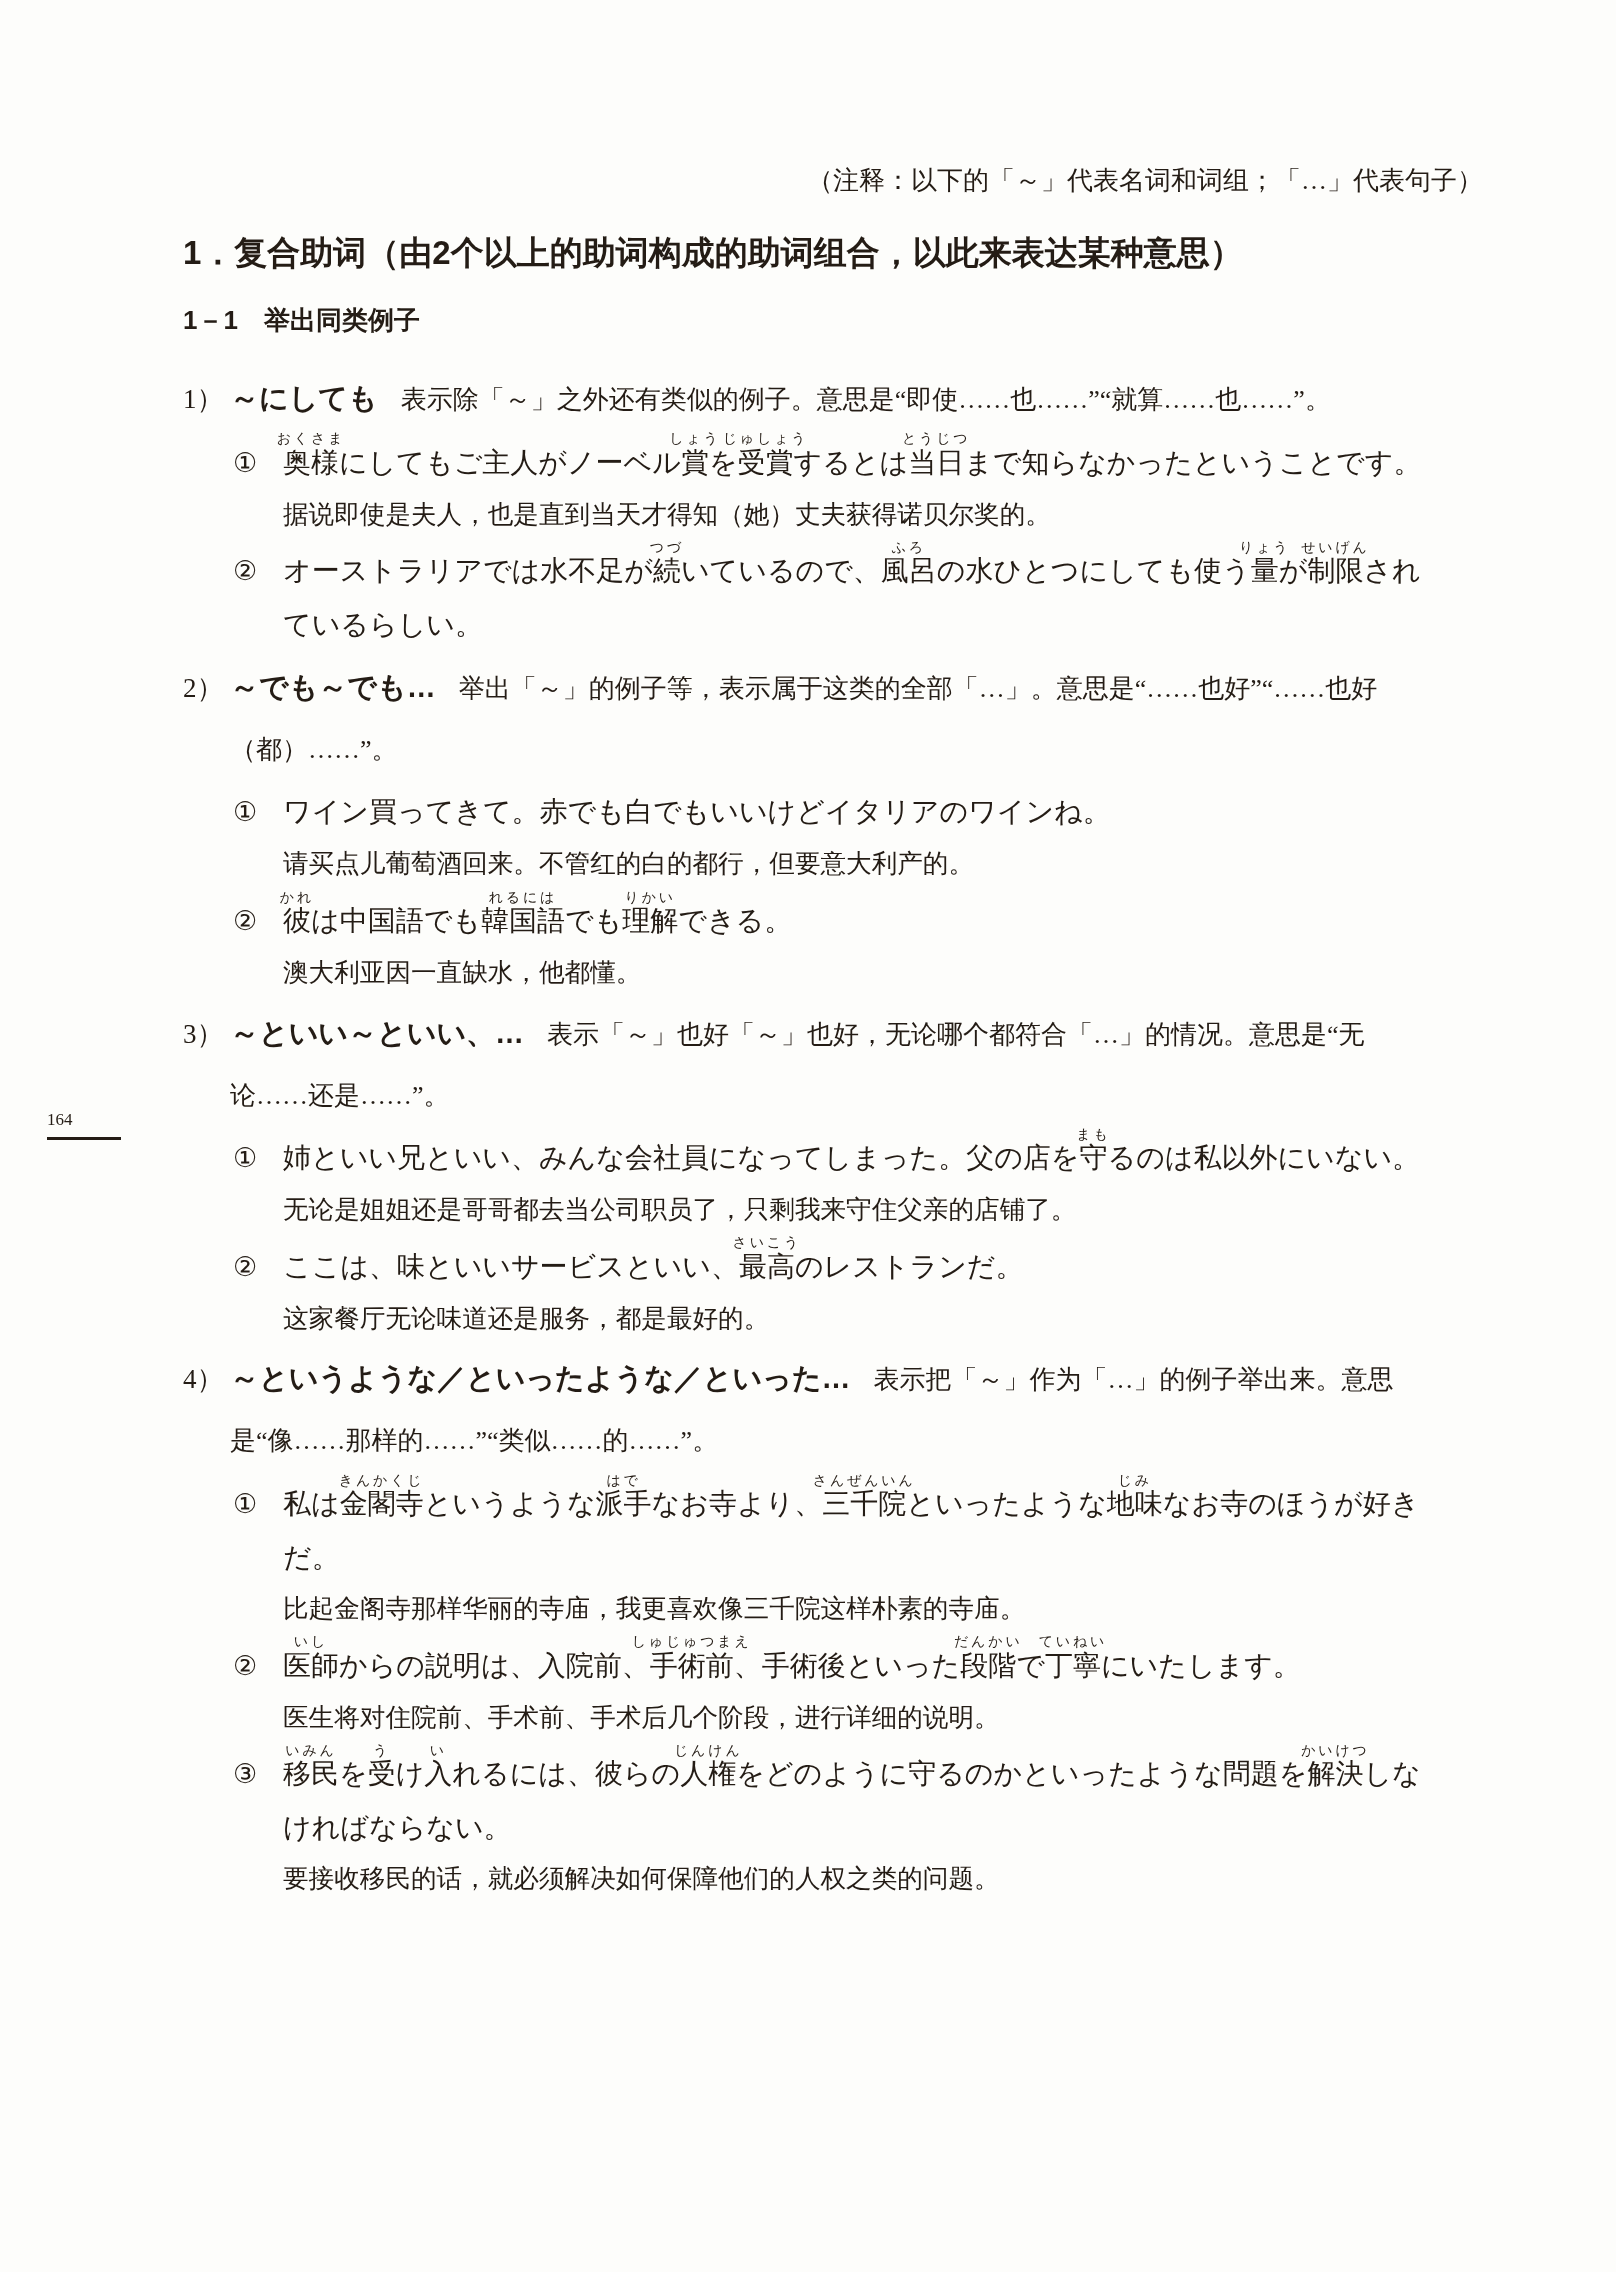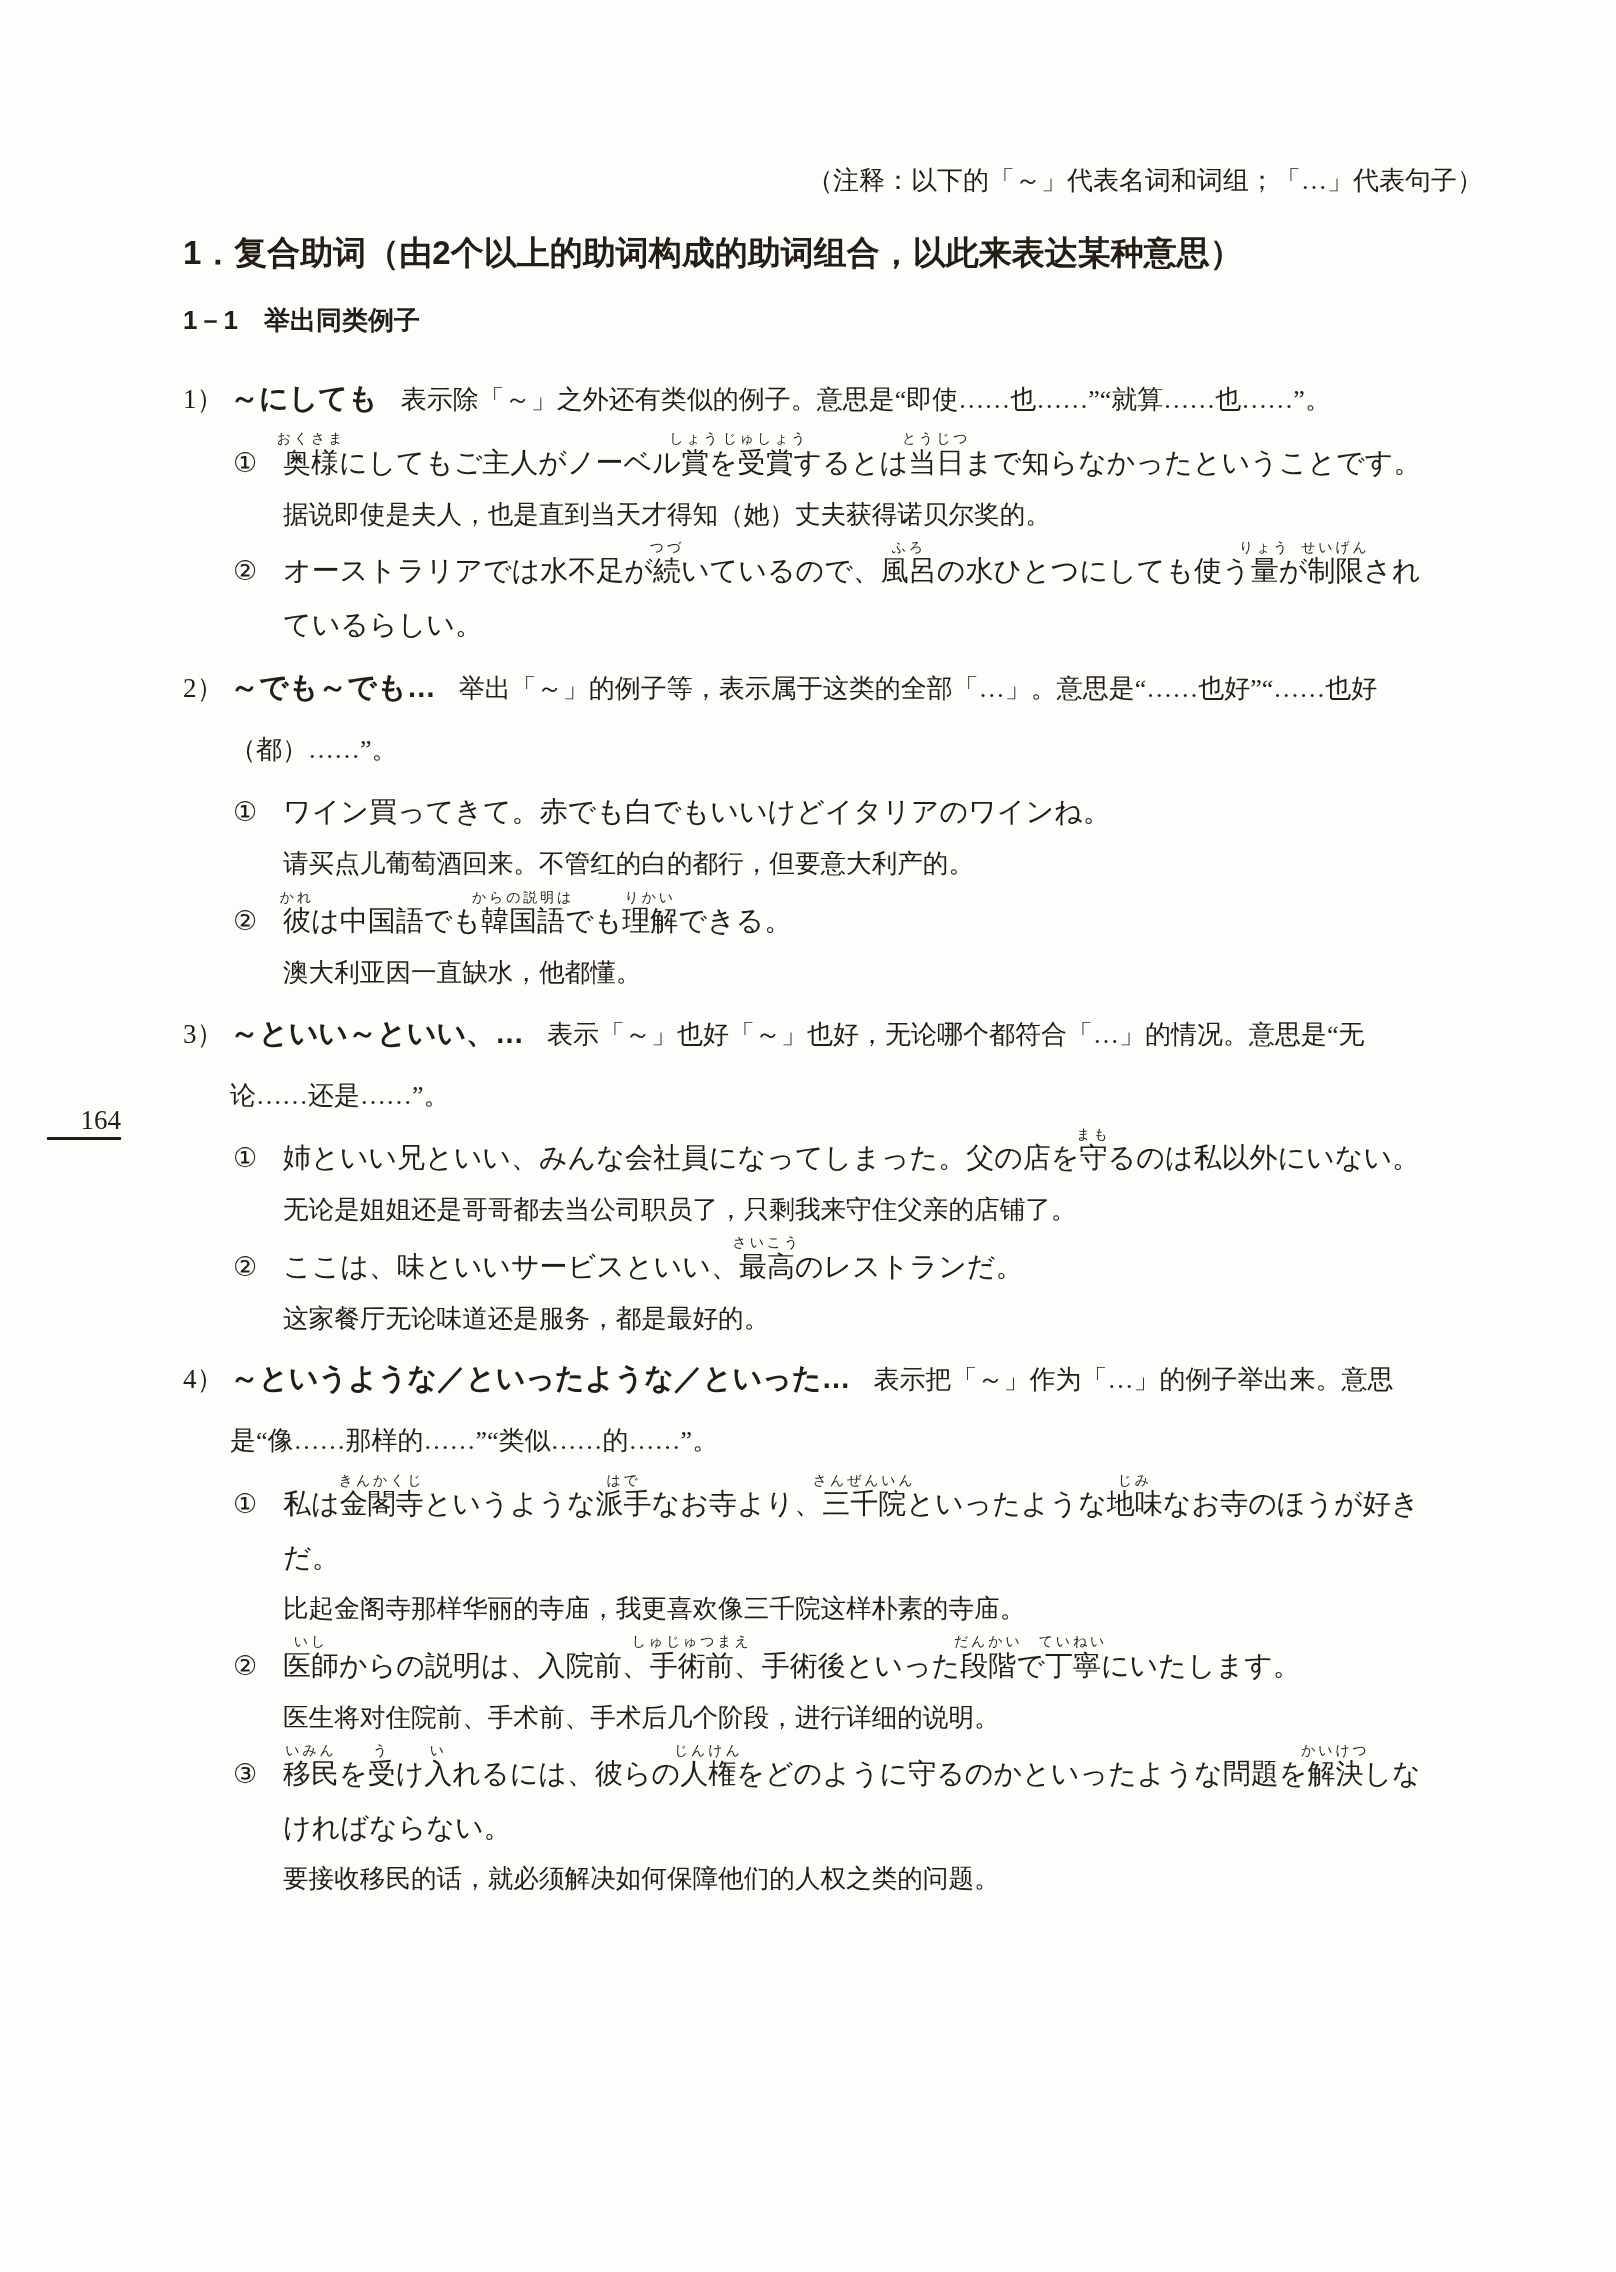--- a/index.html
+++ b/index.html
@@ -53,21 +53,21 @@
     font-size:25.6px;line-height:49px;
   }
   .rb{position:relative;}
   .rt{
     position:absolute;left:50%;top:-14.4px;transform:translateX(-50%);
     font-size:14px;line-height:1;white-space:nowrap;letter-spacing:2.8px;
     font-family:"Liberation Serif",serif;
   }
   .pagenum{
     position:absolute;left:47px;top:1105px;width:74px;
-    text-align:right;font-size:27px;line-height:30px;
+    text-align:left;font-size:17px;line-height:30px;
     border-bottom:3.9px solid #241c15;padding-bottom:2.2px;
   }
 </style>
 </head>
 <body>
 
 <div class="page">
   <p class="note">（注释：以下的「～」代表名词和词组；「…」代表句子）</p>
   <h1 class="heading">1．复合助词（由2个以上的助词构成的助词组合，以此来表达某种意思）</h1>
   <h2 class="subheading">1－1　举出同类例子</h2>
@@ -82,21 +82,21 @@
           <p class="jp"><span class="ex-marker">②</span><span class="rb">オーストラリアでは水不足が</span><span class="rb">続<span class="rt">つづ</span></span><span class="rb">いているので、</span><span class="rb">風呂<span class="rt">ふろ</span></span><span class="rb">の水ひとつにしても使う</span><span class="rb">量<span class="rt">りょう</span></span><span class="rb">が</span><span class="rb">制限<span class="rt">せいげん</span></span><span class="rb">されているらしい。</span></p>
         </div>
       </div>
       <div class="section">
         <p class="sec-head"><span class="sec-marker">2）</span><span class="term">～でも～でも…</span><span class="expl">举出「～」的例子等，表示属于这类的全部「…」。意思是“……也好”“……也好（都）……”。</span></p>
         <div class="ex">
           <p class="jp"><span class="ex-marker">①</span><span class="rb">ワイン買ってきて。赤でも白でもいいけどイタリアのワインね。</span></p>
           <p class="cn">请买点儿葡萄酒回来。不管红的白的都行，但要意大利产的。</p>
         </div>
         <div class="ex">
-          <p class="jp"><span class="ex-marker">②</span><span class="rb">彼<span class="rt">かれ</span></span><span class="rb">は中国語でも</span><span class="rb">韓国語<span class="rt">からの説明は</span></span><span class="rb">でも</span><span class="rb">理解<span class="rt">りかい</span></span><span class="rb">できる。</span></p>
+          <p class="jp"><span class="ex-marker">②</span><span class="rb">彼<span class="rt">かれ</span></span><span class="rb">は中国語でも</span><span class="rb">韓国語<span class="rt">れるには</span></span><span class="rb">でも</span><span class="rb">理解<span class="rt">りかい</span></span><span class="rb">できる。</span></p>
           <p class="cn">澳大利亚因一直缺水，他都懂。</p>
         </div>
       </div>
       <div class="section">
         <p class="sec-head"><span class="sec-marker">3）</span><span class="term">～といい～といい、…</span><span class="expl">表示「～」也好「～」也好，无论哪个都符合「…」的情况。意思是“无论……还是……”。</span></p>
         <div class="ex">
           <p class="jp"><span class="ex-marker">①</span><span class="rb">姉といい兄といい、みんな会社員になってしまった。父の店を</span><span class="rb">守<span class="rt">まも</span></span><span class="rb">るのは私以外にいない。</span></p>
           <p class="cn">无论是姐姐还是哥哥都去当公司职员了，只剩我来守住父亲的店铺了。</p>
         </div>
         <div class="ex">

